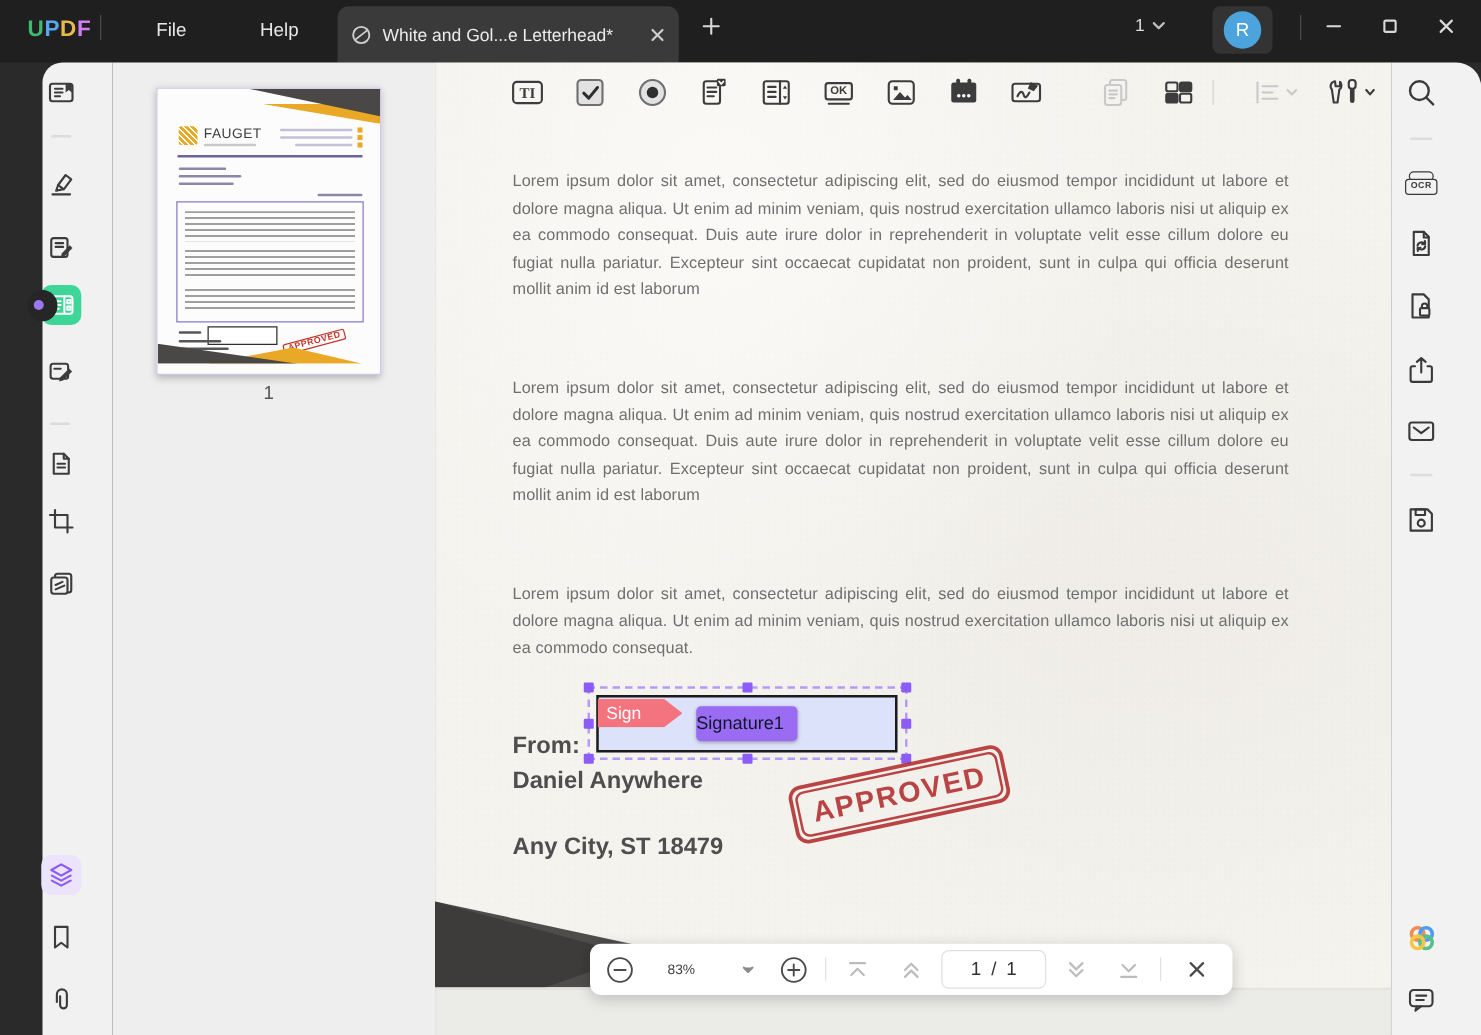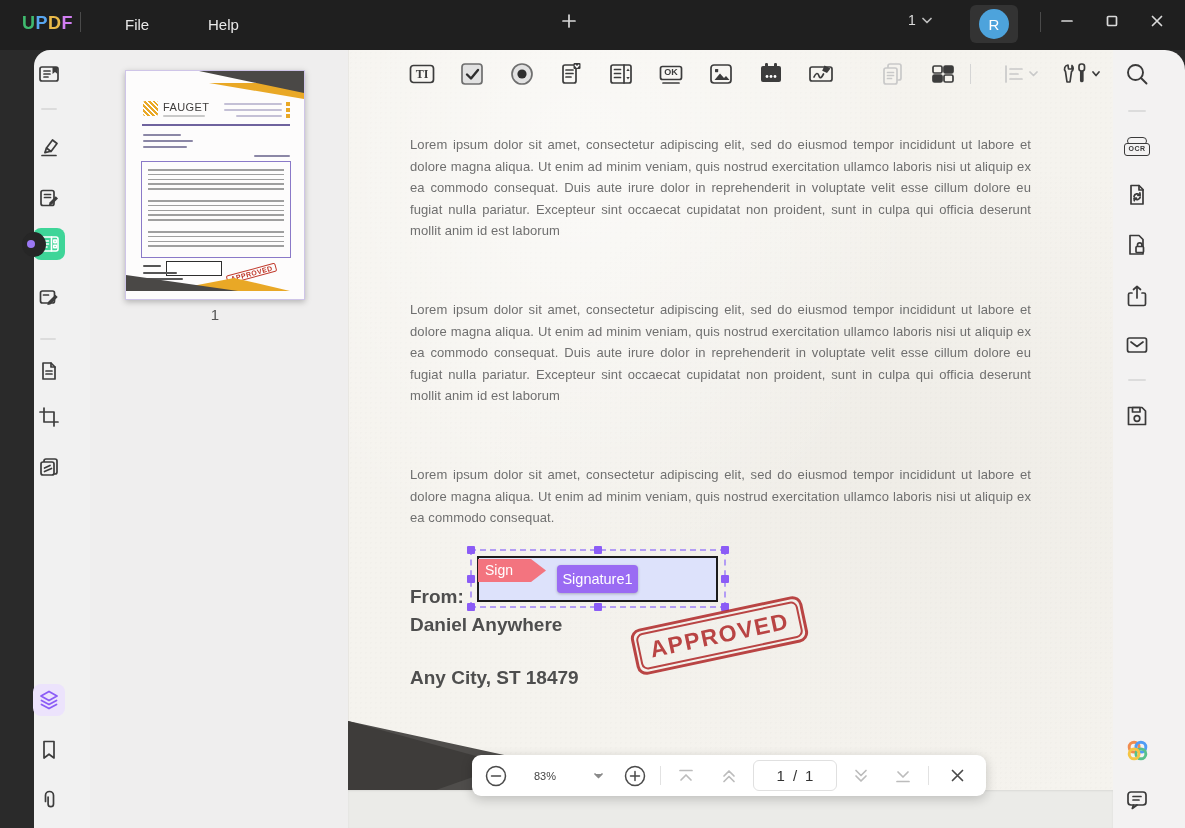--- a/index.html
+++ b/index.html
@@ -39,21 +39,21 @@
 .page-bottom{position:absolute;left:0;top:740px;width:765px;height:38px;background:#ebebe8;box-shadow:inset 0 1px 2px rgba(0,0,0,.08)}
 .ft-ic{position:absolute;top:10px;width:28px;height:28px;display:flex;align-items:center;justify-content:center;color:#3c3c3c}
 .ft-ic.dis{color:#c9c9c9}
 .glyph{position:absolute;font-weight:700;color:#3c3c3c}
 .para{position:absolute;left:62px;width:621px;font-size:13px;line-height:21.6px;color:#6f6f6f;text-align:justify;letter-spacing:.1px}
 .fromline{position:absolute;left:62px;font-size:19px;font-weight:700;color:#4e4e4e}
 .sig-sel{position:absolute;left:122px;top:499px;width:256px;height:59px;border:2px dashed #b39cf5}
 .hdl{position:absolute;width:8px;height:8px;background:#8b5cf6;border-radius:1px}
 .sig-field{position:absolute;left:129px;top:506px;width:241px;height:46px;background:#dde2fb;border:2px solid #1b1b1b}
 .sig-flag{position:absolute;left:130px;top:509px;width:68px;height:23px;background:#f3747f;clip-path:polygon(0 0,78% 0,100% 50%,78% 100%,0 100%);color:#fff;font-size:14px;line-height:23px;padding-left:7px}
-.sig-badge{position:absolute;left:209px;top:515px;width:81px;height:28px;background:#9a6bf3;border-radius:4px;color:#ffffff;font-size:14.5px;line-height:28px;text-align:center;box-shadow:0 1px 3px rgba(0,0,0,.25)}
+.sig-badge{position:absolute;left:209px;top:515px;width:81px;height:28px;background:#9a6bf3;border-radius:4px;color:#0f172a;font-size:14.5px;line-height:28px;text-align:left;box-shadow:0 1px 3px rgba(0,0,0,.25)}
 .stampw{position:absolute;left:284px;top:562px;transform:rotate(-12deg);opacity:.88}
 .stamp-outer{border:3px solid #b22d2d;border-radius:10px;padding:2px}
 .stamp-inner{border:2px solid #b22d2d;border-radius:7px;padding:3px 10px;font-size:23px;font-weight:800;letter-spacing:1.5px;color:#b22d2d;font-family:"Liberation Sans",sans-serif}
 .tri-dark{position:absolute;left:0;top:656px;width:272px;height:84px;background:#4f4d4b;clip-path:polygon(0 18%,100% 88%,100% 100%,0 100%)}
 .tri-dark2{position:absolute;left:0;top:656px;width:160px;height:84px;background:#3e3c3a;clip-path:polygon(0 18%,100% 70%,55% 100%,0 100%)}
 
 .zoom-bar{position:absolute;left:124px;top:705px;width:514px;height:41px;background:#fff;border-radius:9px;box-shadow:0 3px 12px rgba(0,0,0,.2)}
 .zb{position:absolute;top:0;height:41px;display:flex;align-items:center;justify-content:center}
 .zb-div{position:absolute;top:11px;width:1px;height:19px;background:#e2e2e2}
 .pagebox{position:absolute;left:281px;top:5px;width:84px;height:31px;border:1px solid #e0e0e0;border-radius:6px;background:#fff;display:flex;align-items:center;justify-content:center;gap:8px;font-size:15px;color:#333}
@@ -67,20 +67,30 @@
 <body>
 
 <div id="app">
 
   <div class="titlebar">
     <div class="logo"><span class="c-u">U</span><span class="c-p">P</span><span class="c-d">D</span><span class="c-f">F</span></div>
     <div class="tsep" style="left:80px"></div>
     <div class="menu" style="left:115px">File</div>
     <div class="menu" style="left:198px">Help</div>
 
+    <div class="tab">
+      <svg class="ln" width="18" height="18" viewBox="0 0 18 18" style="color:#cfcfcf;stroke-width:1.5">
+          <circle cx="9" cy="9" r="6.5"></circle>
+          <path d="M4.5 12.5L13.5 5.5"></path>
+        </svg>
+      <span class="tab-title">White and Gol...e Letterhead*</span>
+      <svg class="ln" width="14" height="14" viewBox="0 0 14 14" style="color:#cfcfcf">
+          <path d="M3 3l8 8M11 3l-8 8"></path>
+        </svg>
+    </div>
 
     <div class="winbtn" style="left:552px">
       <svg class="ln" width="16" height="16" viewBox="0 0 16 16">
           <path d="M8 2v12M2 8h12"></path>
         </svg>
     </div>
 
     <div class="pageind">
       <span>1</span>
       <svg class="ln" width="10" height="7" viewBox="0 0 10 7" style="color:#bdbdbd">

